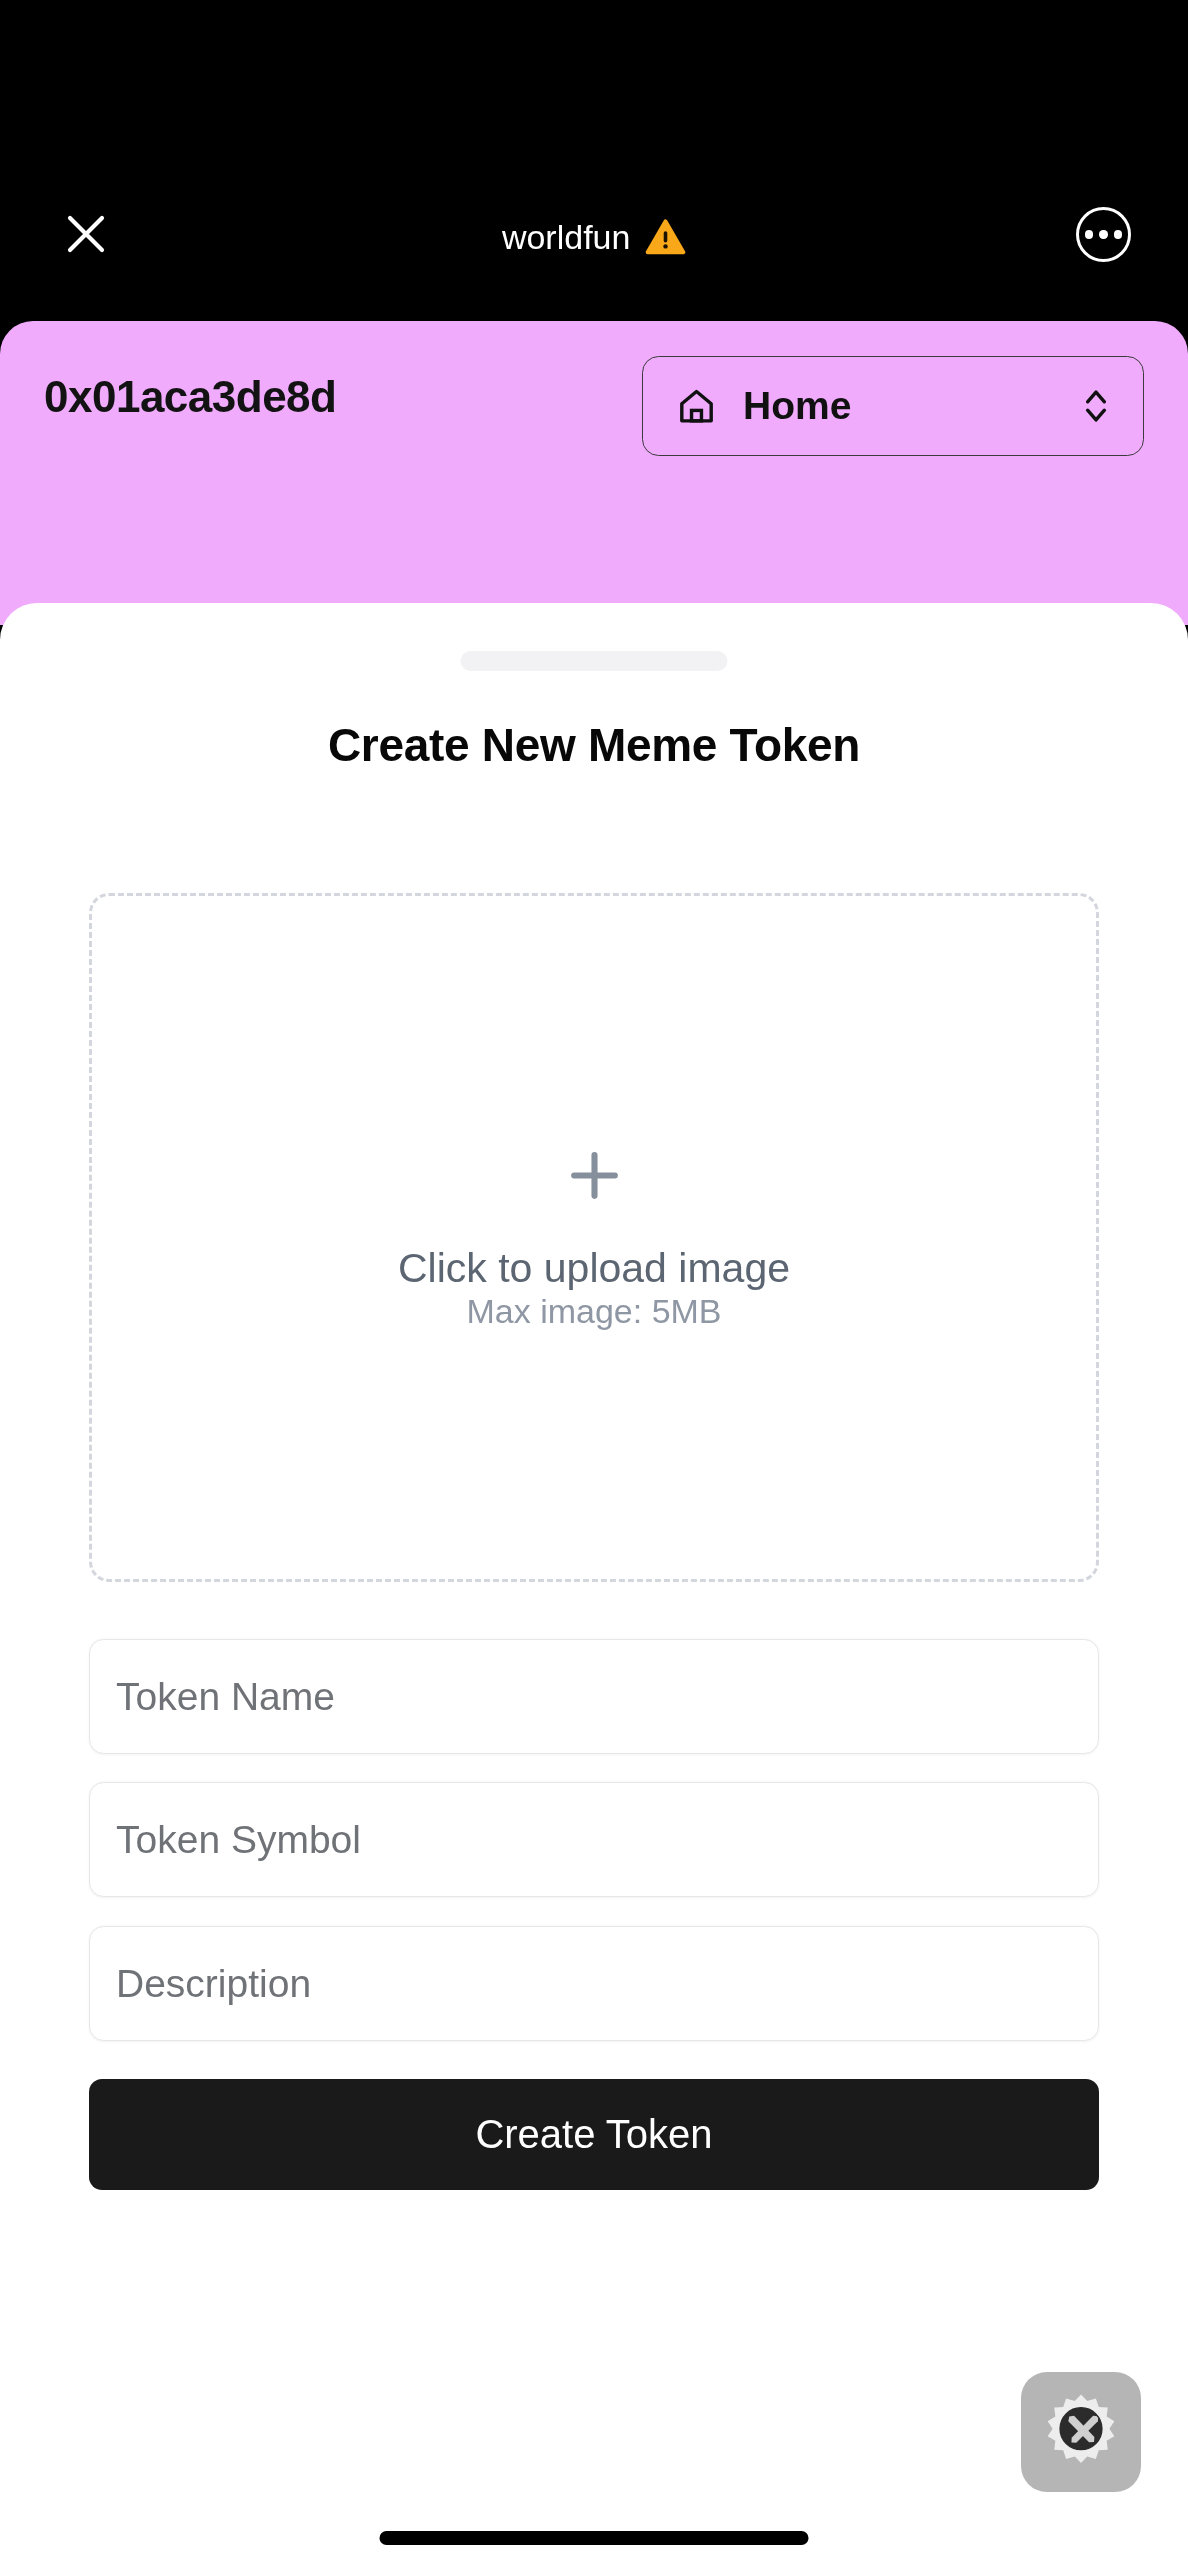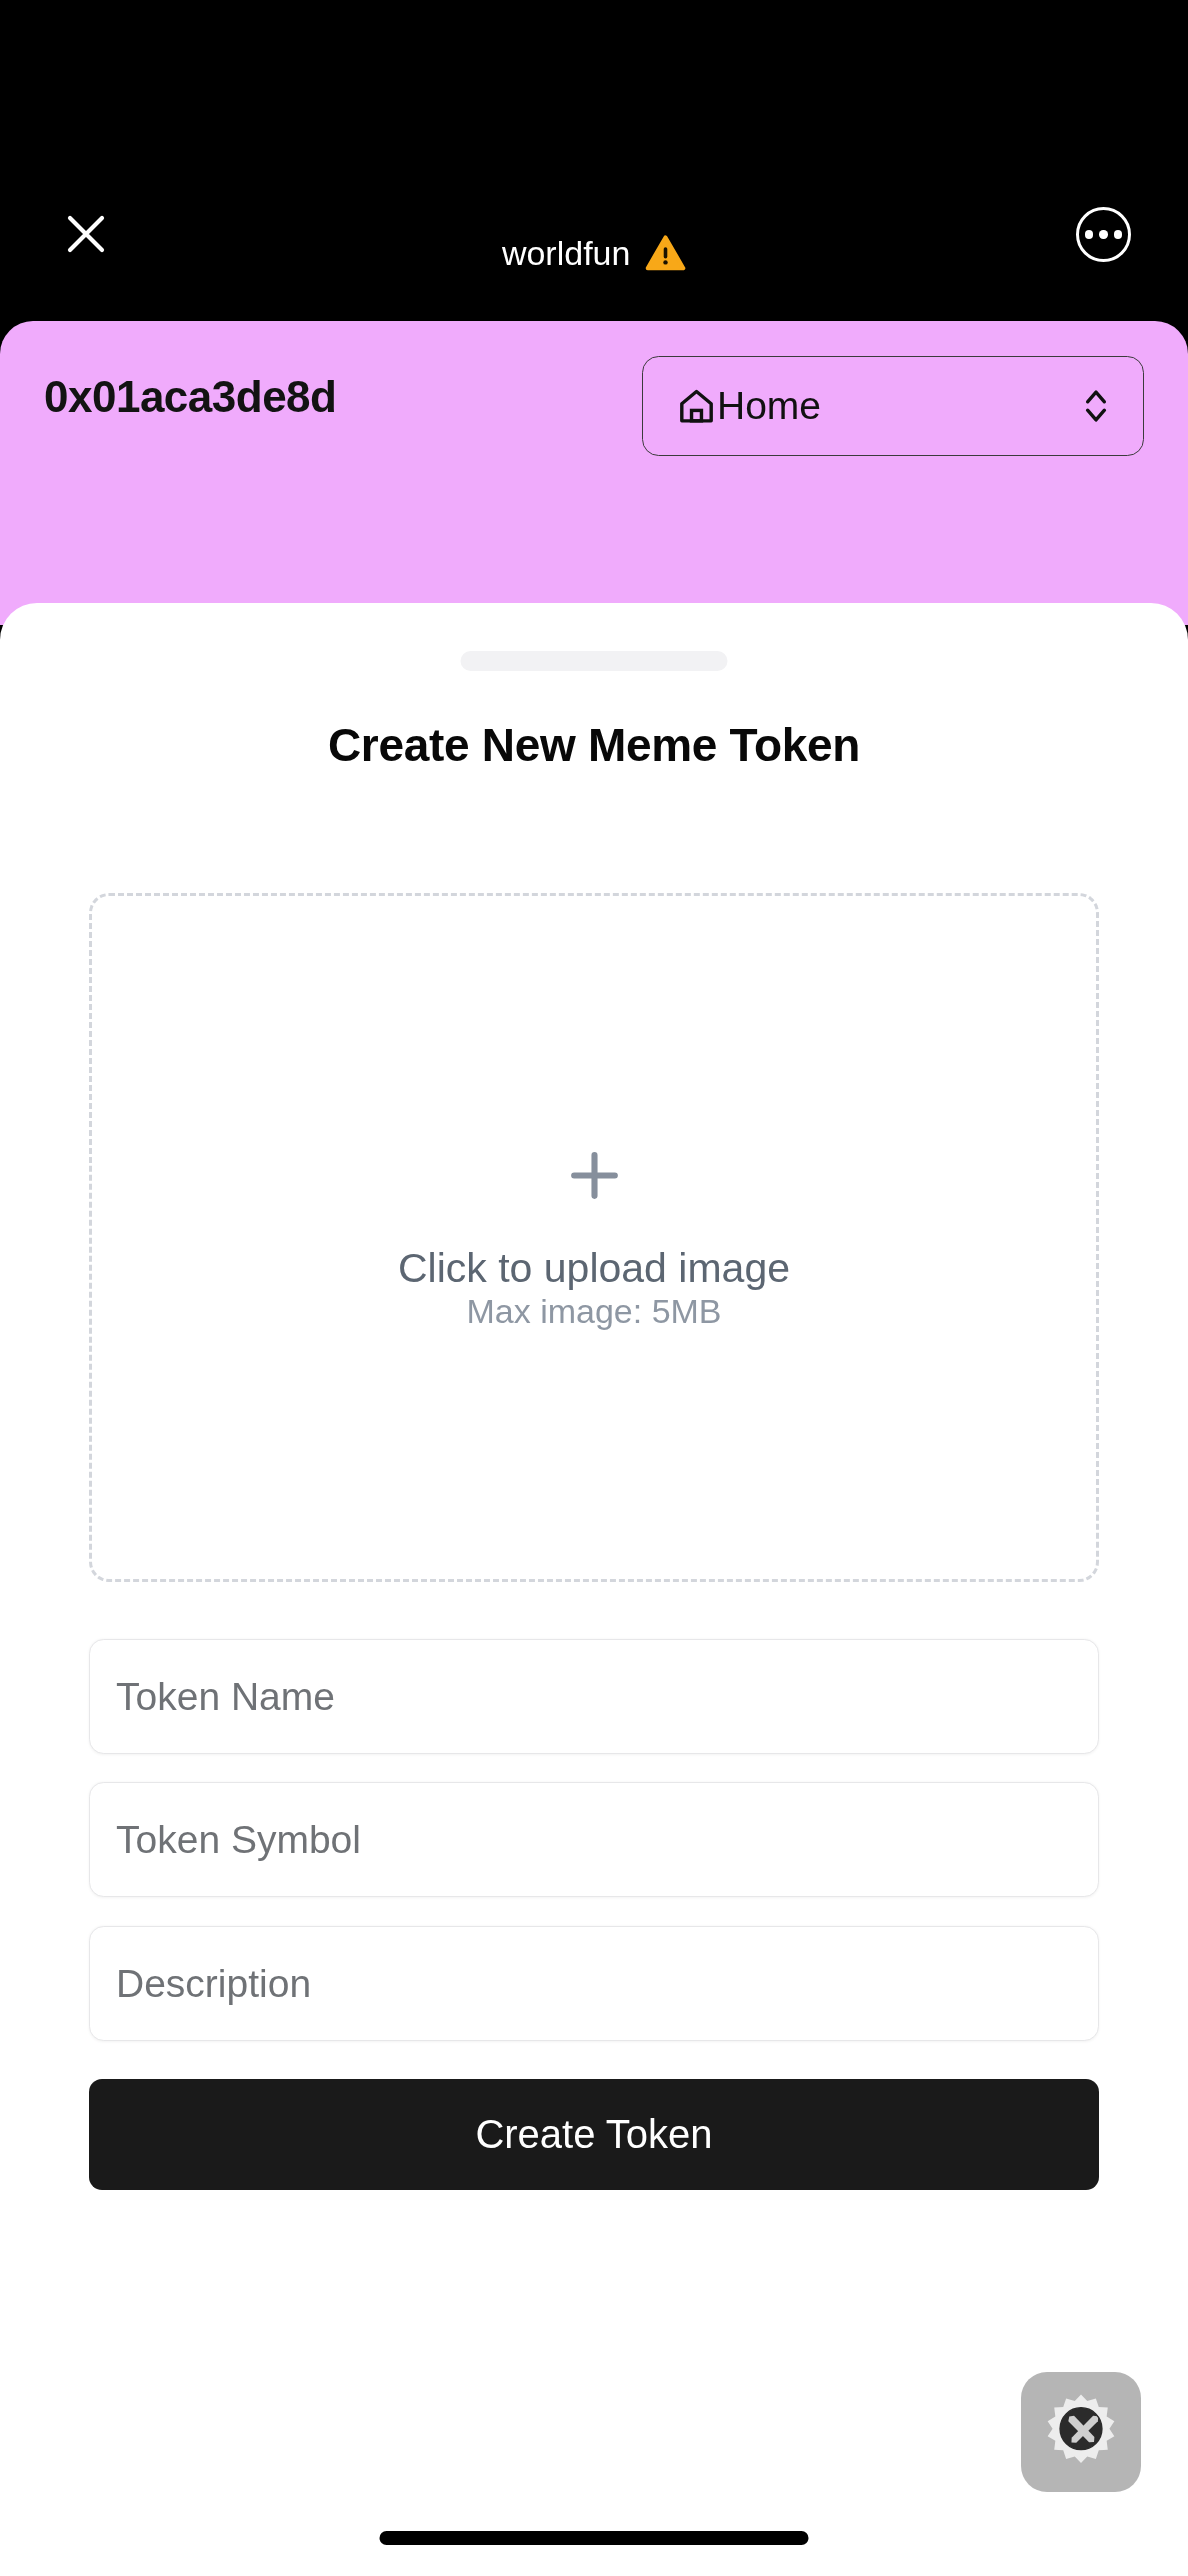--- a/index.html
+++ b/index.html
@@ -71,21 +71,21 @@
     position:absolute; top:170px; left:0;
     width:1188px; height:134px;
   }
   #close-btn {
     position:absolute; left:57px; top:35px;
     width:57px; height:57px;
     display:flex; align-items:center; justify-content:center;
     cursor:pointer;
   }
   #nav-title-wrap {
-    position:absolute; left:0; top:16px;
+    position:absolute; left:0; top:0;
     width:1188px; height:134px;
     display:flex; align-items:center; justify-content:center;
     gap:14.7px;
   }
   #nav-title {
     font-size:34px; color:#fff; font-weight:400;
   }
   #warn-icon { width:41px; height:41px; }
   #more-btn {
     position:absolute; right:57px; top:37px;
@@ -112,21 +112,23 @@
     font-size:44px; font-weight:700; color:#131313;
     letter-spacing:-0.5px;
   }
   #home-select {
     position:absolute; right:44px; top:35px;
     width:502px; height:100px;
     border:1.8px solid #3b3b3b;
     border-radius:16.6px;
     display:flex; align-items:center;
     padding:0 33px;
-    cursor:pointer;
+    gap:26px;
+    cursor:pointer;
+    font-weight:bold;
   }
   #home-icon { width:41px; height:41px; flex:none; }
   #home-label {
     font-size:39px; color:#111; flex:1;
   }
   #home-chevrons { width:28px; height:42px; flex:none; }
 
   
   #sheet {
     position:absolute; left:0; top:603px;

